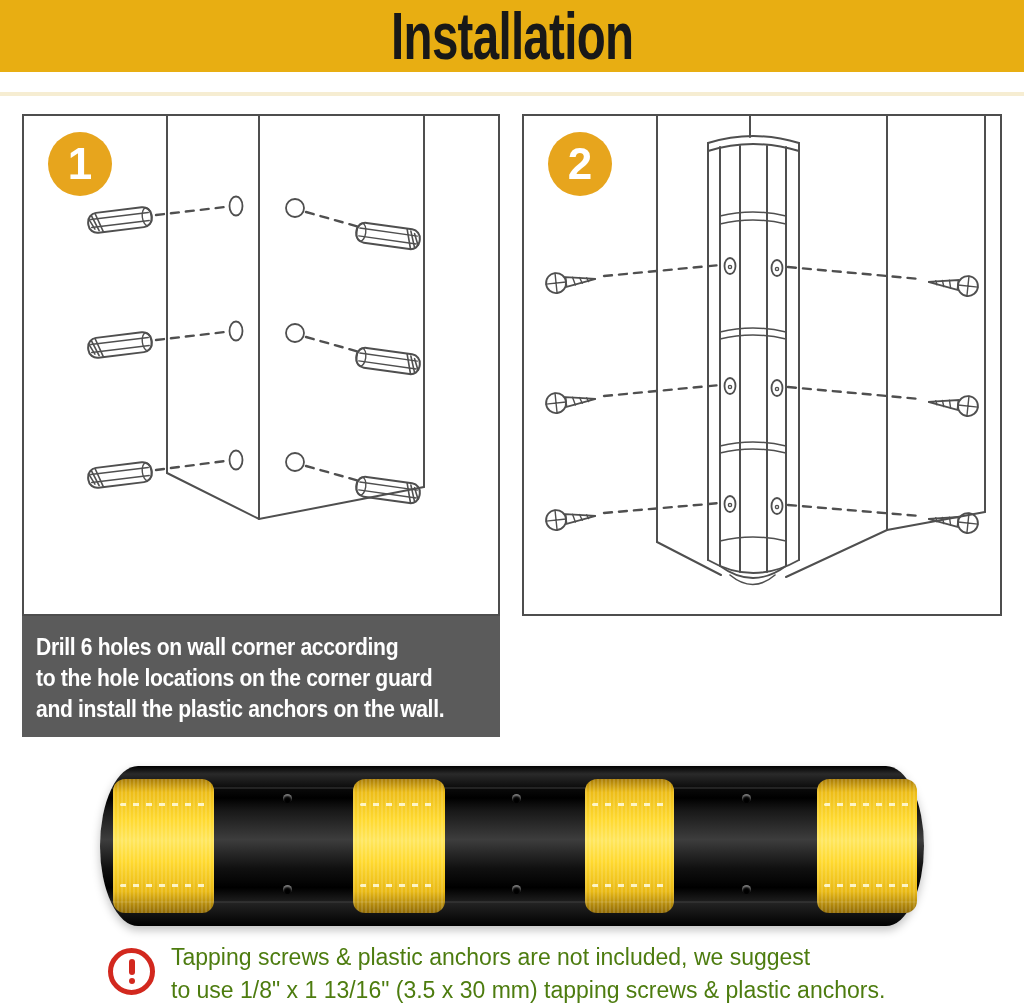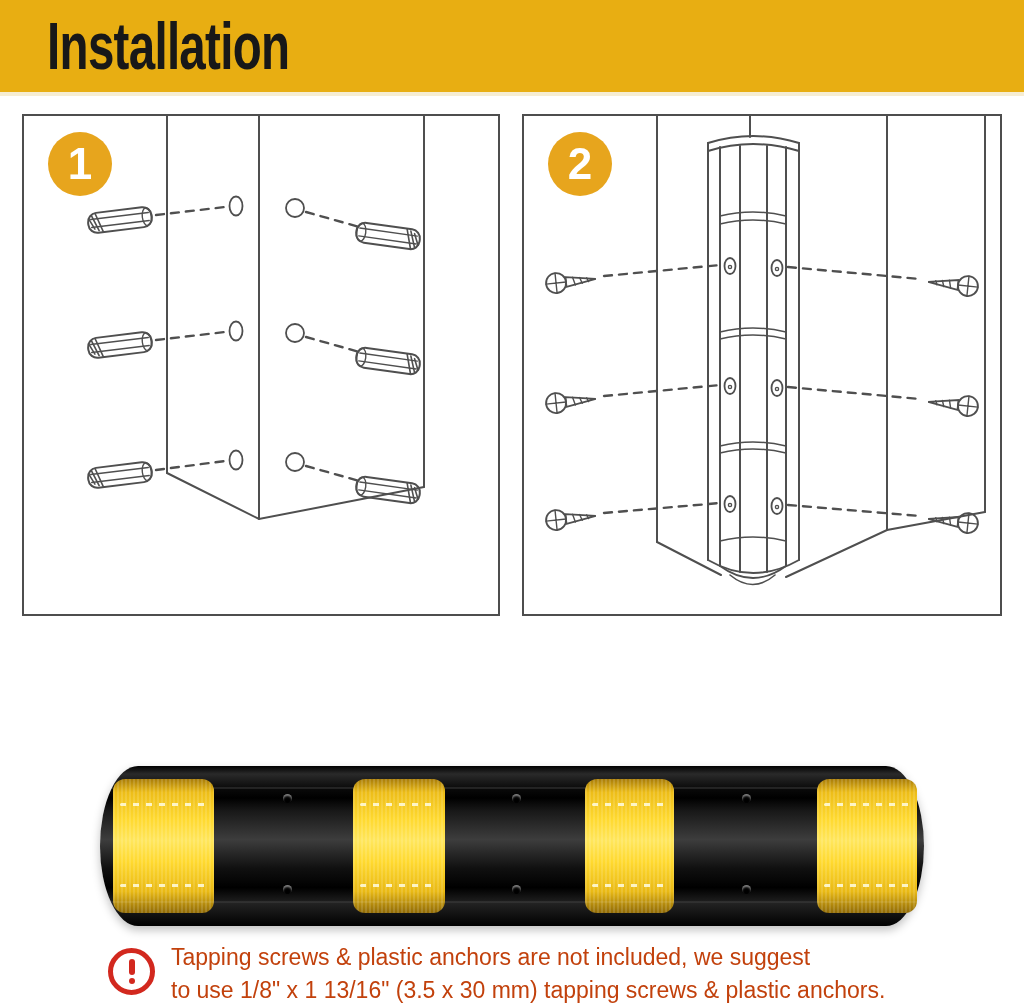--- a/index.html
+++ b/index.html
@@ -1,21 +1,21 @@
 <!DOCTYPE html>
 <html><head>
 <meta charset="utf-8">
 <style>
   * { margin:0; padding:0; box-sizing:border-box; }
   body { background:#ffffff; font-family:"Liberation Sans", sans-serif; }
   .canvas { position:relative; width:1024px; height:1007px; background:#ffffff; overflow:hidden; }
 
   
-  .header { position:absolute; left:0; top:0; width:1024px; height:92px; background:#E8AE12;
-            display:flex; align-items:center; justify-content:flex-start; }
+  .header { position:absolute; left:0; top:0; width:1024px; height:72px; background:#E8AE12;
+            display:flex; align-items:center; justify-content:center; }
   .header-title { font-size:66px; font-weight:bold; color:#181818; letter-spacing:-1px;
                   transform:scaleX(0.72); transform-origin:50% 50%; white-space:nowrap; }
   .header-strip { position:absolute; left:0; top:92px; width:1024px; height:4px; background:#F6EDD2; }
 
   
   .panel { position:absolute; top:114px; }
   .panel-1 { left:22px;  width:478px; }
   .panel-2 { left:522px; width:480px; }
   .panel-figure { position:relative; height:502px; background:#ffffff; border:2px solid #4E4E4E; overflow:hidden; }
   .badge { position:absolute; left:24px; top:16px; width:64px; height:64px; border-radius:50%;
@@ -59,21 +59,21 @@
   .hole-b1 { left:183px; top:119px; } .hole-b2 { left:412px; top:119px; } .hole-b3 { left:642px; top:119px; }
 
   
   .note { position:absolute; left:108px; top:941px; }
   .note-icon { position:absolute; left:0; top:7px; width:47px; height:47px; border:5px solid #D2281E;
                border-radius:50%; }
   .note-bar { position:absolute; left:50%; top:6px; transform:translateX(-50%);
               width:6px; height:16px; border-radius:3px; background:#D2281E; }
   .note-dot { position:absolute; left:50%; bottom:6px; transform:translateX(-50%);
               width:6px; height:6px; border-radius:50%; background:#D2281E; }
-  .note-text { margin-left:63px; color:#c2410c; font-size:23px; line-height:33px; }
+  .note-text { margin-left:63px; color:#4d7c0f; font-size:23px; line-height:33px; }
   .note-line { white-space:nowrap; }
 </style>
 </head>
 <body>
 
 <div class="canvas">
 
   <div class="header">
     <div class="header-title">Installation</div>
   </div>
@@ -112,20 +112,25 @@
         <use href="#anchor" transform="translate(364,245) rotate(188)"></use>
 
         <use href="#anchor" transform="translate(96,359) rotate(-7)"></use>
         <path d="M132 354 L201 345" stroke-dasharray="8 7" stroke-width="2.4"></path>
         <ellipse cx="212" cy="344" rx="6.5" ry="9.5" stroke-width="1.8"></ellipse>
         <circle cx="271" cy="346" r="9" stroke-width="1.8"></circle>
         <path d="M282 350 L339 366" stroke-dasharray="8 7" stroke-width="2.4"></path>
         <use href="#anchor" transform="translate(364,374) rotate(188)"></use>
       </svg>
     </div>
+    <div class="panel-caption">
+      <div class="cap-line">Drill 6 holes on wall corner according</div>
+      <div class="cap-line">to the hole locations on the corner guard</div>
+      <div class="cap-line">and install the plastic anchors  on the wall.</div>
+    </div>
   </div>
 
   <div class="panel panel-2">
     <div class="panel-figure">
       <div class="badge">2</div>
       <svg class="figure-svg" width="476" height="498" viewBox="0 0 476 498" fill="none" stroke="#4F4F4F" stroke-width="2" stroke-linecap="round">
         <defs>
           <g id="screw" stroke-width="1.8">
             <circle cx="-10" cy="0" r="10"></circle>
             <path d="M-10 -10 V10 M-20 0 H0" stroke-width="1.4"></path>

